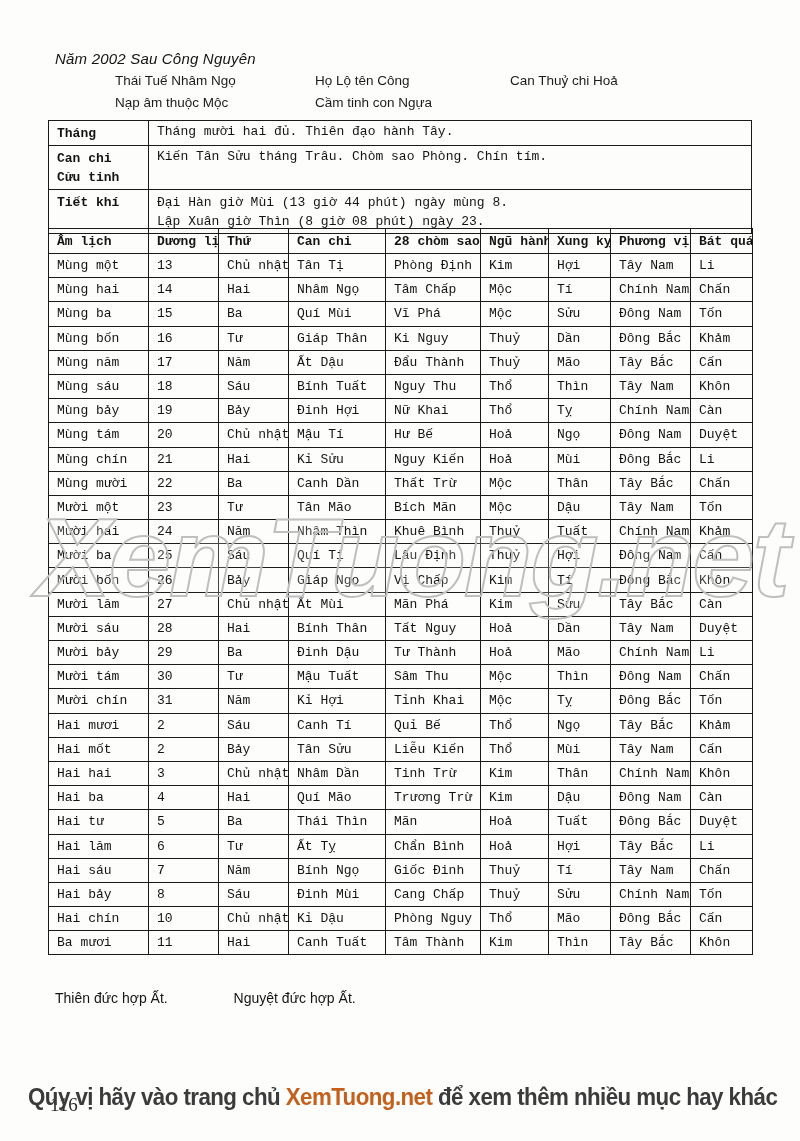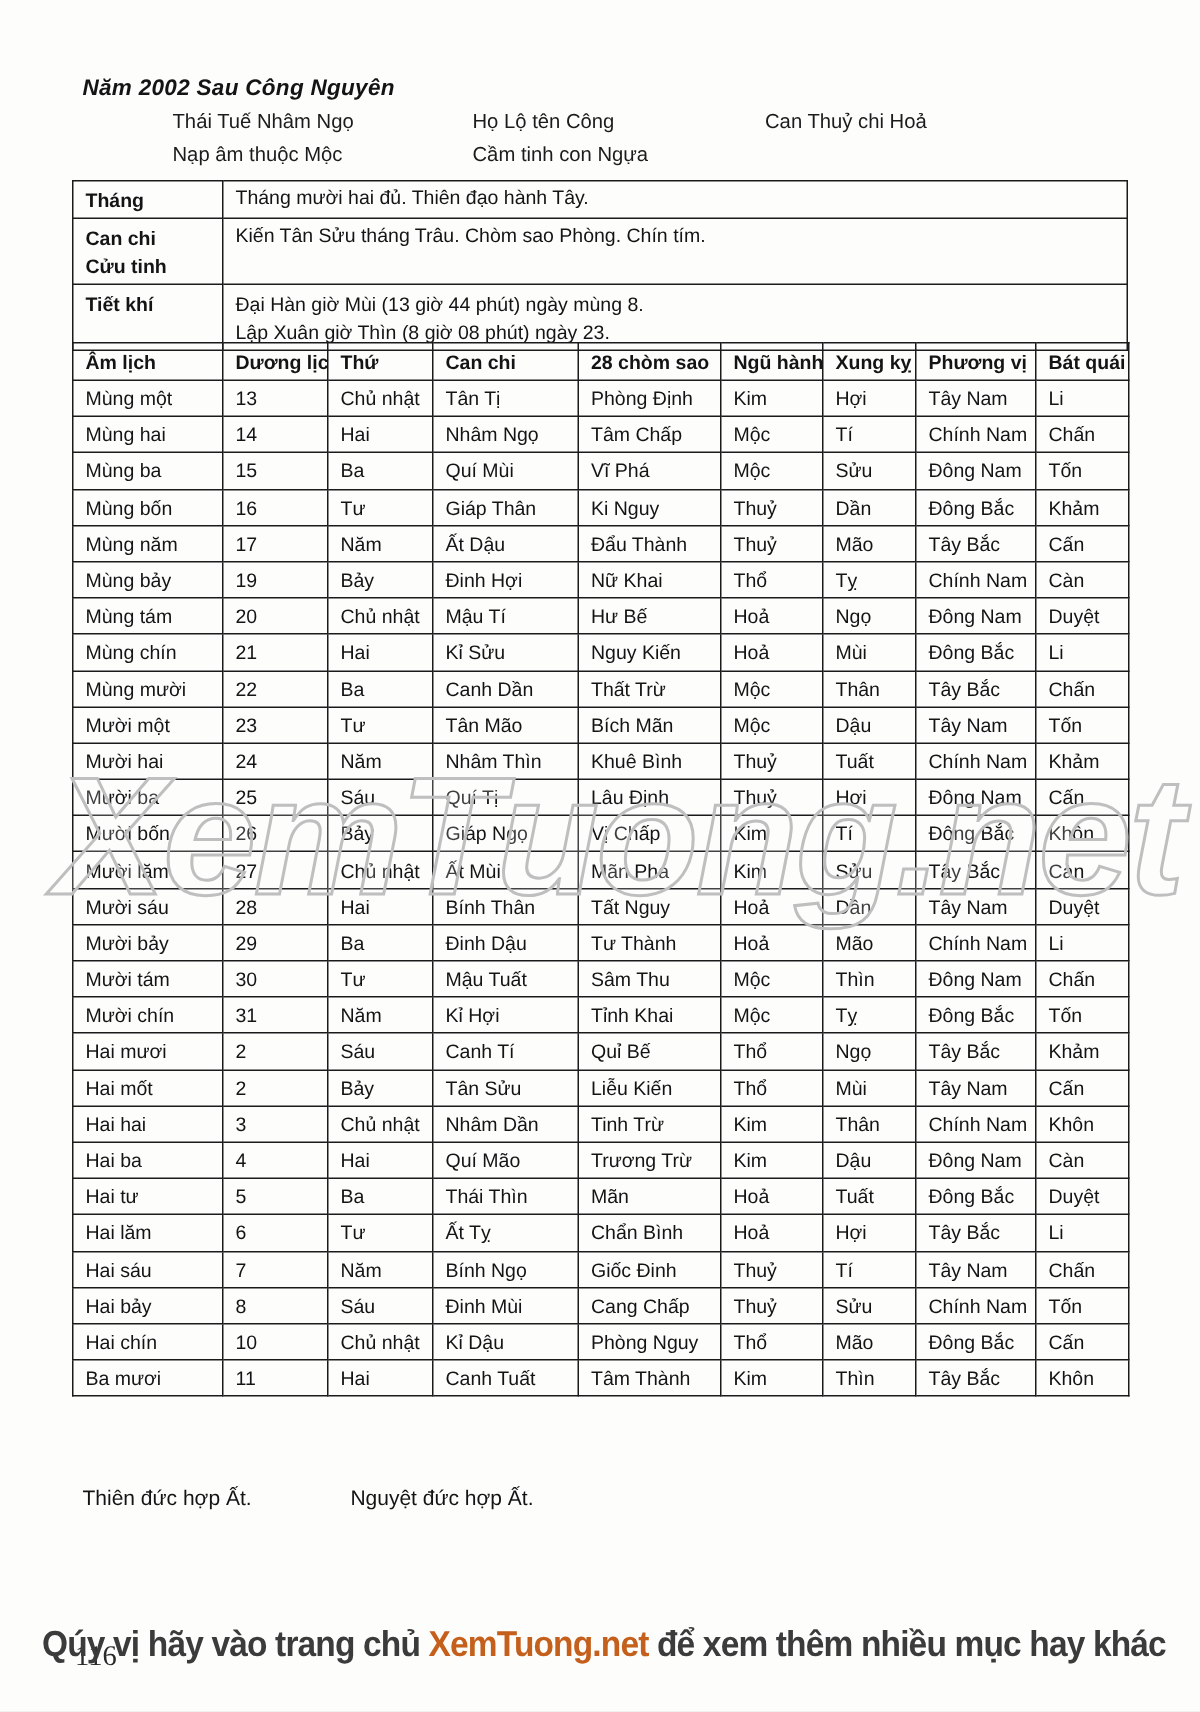--- a/index.html
+++ b/index.html
@@ -12,32 +12,32 @@
     height: 1141px;
     margin: 0 auto;
     background: #fdfdfc;
     color: #141414;
     overflow: hidden;
   }
 
   
   .year-title {
     position: absolute; left: 55px; top: 50px;
-    font-size: 15px; font-weight: bold; font-style: italic;
+    font-size: 15px; font-weight: normal; font-style: italic;
     letter-spacing: 0.2px;
   }
   .hdr-item { position: absolute; font-size: 13.5px; color: #1c1c1c; }
   .hdr-thai-tue { left: 115px; top: 73px; text-align: right; }
   .hdr-ho-lo    { left: 315px; top: 73px; }
   .hdr-can-thuy { left: 510px; top: 73px; }
   .hdr-nap-am   { left: 115px; top: 95px; }
   .hdr-cam-tinh { left: 315px; top: 95px; }
 
   
-  table { border-collapse: collapse; table-layout: fixed; }
+  table { border-collapse: collapse; table-layout: fixed; font-family: Liberation Mono, monospace; }
   .info-table, .main-table {
     position: absolute; left: 48px; width: 704px;
     font-size: 13px;
   }
   .info-table { top: 120px; }
   .main-table { top: 228px; }
   td, th {
     border: 1.5px solid #1a1a1a;
     padding: 2px 6px 2px 8px;
     overflow: hidden; white-space: nowrap;
@@ -202,20 +202,31 @@
           <td>17</td>
           <td>Năm</td>
           <td>Ất Dậu</td>
           <td>Đẩu Thành</td>
           <td>Thuỷ</td>
           <td>Mão</td>
           <td>Tây Bắc</td>
           <td>Cấn</td>
         </tr>
         <tr>
+          <td>Mùng sáu</td>
+          <td>18</td>
+          <td>Sáu</td>
+          <td>Bính Tuất</td>
+          <td>Nguy Thu</td>
+          <td>Thổ</td>
+          <td>Thìn</td>
+          <td>Tây Nam</td>
+          <td>Khôn</td>
+        </tr>
+        <tr>
           <td>Mùng bảy</td>
           <td>19</td>
           <td>Bảy</td>
           <td>Đinh Hợi</td>
           <td>Nữ Khai</td>
           <td>Thổ</td>
           <td>Tỵ</td>
           <td>Chính Nam</td>
           <td>Càn</td>
         </tr>

